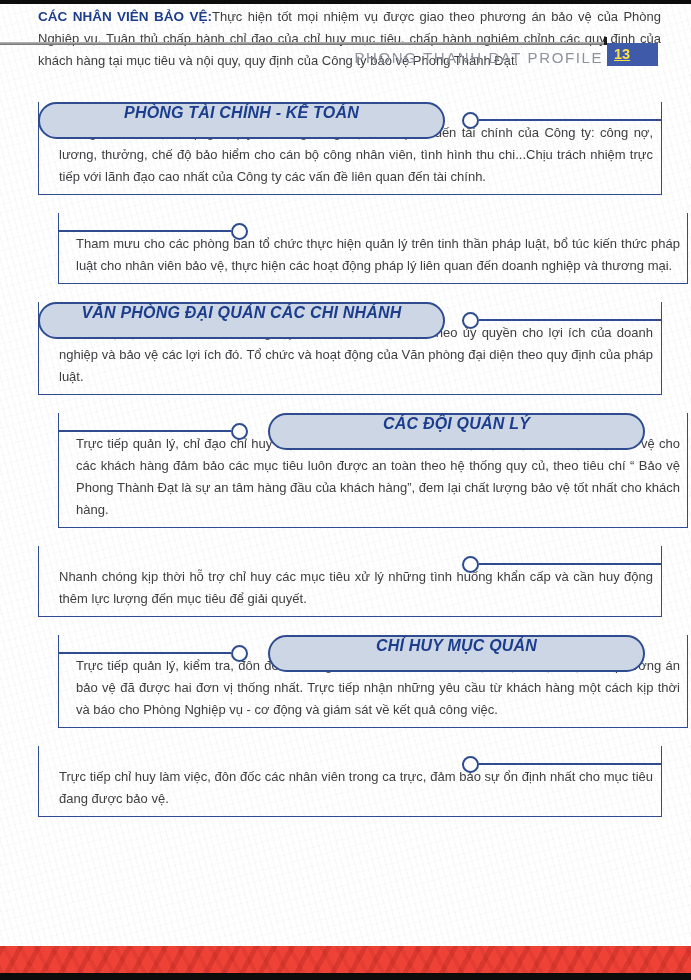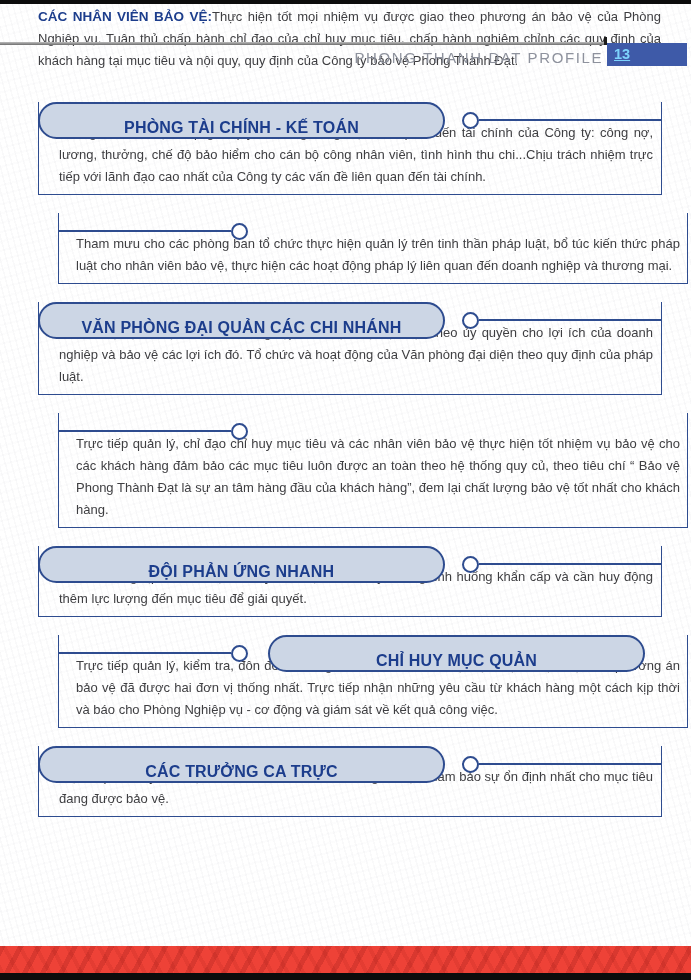--- a/index.html
+++ b/index.html
@@ -26,31 +26,31 @@
   }
   .top-edge{position:absolute;top:0;left:0;right:0;height:4px;background:var(--edge-black);z-index:5;}
   .bottom-edge{position:absolute;bottom:0;left:0;right:0;height:7px;background:var(--edge-black);z-index:5;}
 
   
   .header-rule{position:absolute;top:42px;left:0;width:607px;height:3px;z-index:2;
     background:linear-gradient(#bdbdbd,#6e6e6e);}
   .header-tick{position:absolute;top:37px;left:604px;width:3px;height:8px;background:#1c1c1c;z-index:3;}
   .brand{position:absolute;top:49px;right:88px;z-index:2;color:var(--brand-text);
     font-size:15px;letter-spacing:1.6px;white-space:nowrap;margin-left:17px;}
-  .pagenum{position:absolute;top:43px;left:607px;width:80px;height:23px;z-index:2;
-    background:var(--pagenum-bg);color:#7dd3fc;font-weight:bold;font-size:14.5px;
+  .pagenum{position:absolute;top:43px;left:607px;width:51px;height:23px;z-index:2;
+    background:var(--pagenum-bg);color:#fde047;font-weight:bold;font-size:14.5px;
     line-height:23px;padding-left:7px;box-sizing:border-box;text-decoration:underline;}
 
   
   .content{position:absolute;top:84px;left:0;width:100%;z-index:1;}
   .dept{position:relative;margin-bottom:8px;}
   .pill{
     position:absolute;top:0;height:37px;box-sizing:border-box;z-index:2;
     border:2px solid var(--accent);background:var(--pill-fill);border-radius:19px;
-    display:flex;align-items:flex-end;justify-content:center;
+    display:flex;align-items:flex-start;justify-content:center;font-style:italic;
   }
   .dept.left  .pill{left:38px;width:407px;}
   .dept.right .pill{left:268px;width:377px;}
   .pill-label{color:var(--title-text);font-weight:bold;font-size:16px;letter-spacing:.2px;white-space:nowrap;}
 
   .connector-circle{
     position:absolute;top:10px;width:17px;height:17px;box-sizing:border-box;z-index:2;
     border:2px solid var(--accent);border-radius:50%;background:#fff;
   }
   .dept.left  .connector-circle{left:462px;}
@@ -119,50 +119,47 @@
     <div class="pill">
       <span class="pill-label">VĂN PHÒNG ĐẠI QUẢN CÁC CHI NHÁNH</span>
     </div>
     <div class="frame">
       <p class="body-text">Là đơn vị trực thuộc của Doanh nghiệp có nhiệm vụ đại diện theo ủy quyền cho lợi ích của doanh nghiệp và bảo vệ các lợi ích đó. Tổ chức và hoạt động của Văn phòng đại diện theo quy định của pháp luật.</p>
     </div>
   </section>
       <section class="dept right">
     <div class="connector-line"></div>
     <div class="connector-circle"></div>
+    <div class="pill">
+      <span class="pill-label">CÁC ĐỘI QUẢN LÝ</span>
+    </div>
     <div class="frame">
       <p class="body-text">Trực tiếp quản lý, chỉ đạo chỉ huy mục tiêu và các nhân viên bảo vệ thực hiện tốt nhiệm vụ bảo vệ cho các khách hàng đảm bảo các mục tiêu luôn được an toàn theo hệ thống quy củ, theo tiêu chí “ Bảo vệ Phong Thành Đạt là sự an tâm hàng đầu của khách hàng”, đem lại chất lượng bảo vệ tốt nhất cho khách hàng.</p>
     </div>
   </section>
       <section class="dept left">
     <div class="connector-line"></div>
     <div class="connector-circle"></div>
-    <div class="pill">
-      <span class="pill-label">ĐỘI PHẢN ỨNG NHANH</span>
-    </div>
     <div class="frame">
       <p class="body-text">Nhanh chóng kịp thời hỗ trợ chỉ huy các mục tiêu xử lý những tình huống khẩn cấp và cần huy động thêm lực lượng đến mục tiêu để giải quyết.</p>
     </div>
   </section>
       <section class="dept right">
     <div class="connector-line"></div>
     <div class="connector-circle"></div>
     <div class="pill">
       <span class="pill-label">CHỈ HUY MỤC QUẢN</span>
     </div>
     <div class="frame">
       <p class="body-text">Trực tiếp quản lý, kiểm tra, đôn đốc, hướng dẫn nhân viên bảo vệ thực hiện nhiệm vụ theo phương án bảo vệ đã được hai đơn vị thống nhất. Trực tiếp nhận những yêu cầu từ khách hàng một cách kịp thời và báo cho Phòng Nghiệp vụ - cơ động và giám sát về kết quả công việc.</p>
     </div>
   </section>
       <section class="dept left">
     <div class="connector-line"></div>
     <div class="connector-circle"></div>
-    <div class="pill">
-      <span class="pill-label">CÁC TRƯỞNG CA TRỰC</span>
-    </div>
     <div class="frame">
       <p class="body-text">Trực tiếp chỉ huy làm việc, đôn đốc các nhân viên trong ca trực, đảm bảo sự ổn định nhất cho mục tiêu đang được bảo vệ.</p>
     </div>
   </section>
     </div>
     <div class="footer-note">
       <p><span class="footer-label">CÁC NHÂN VIÊN BẢO VỆ:</span><span>Thực hiện tốt mọi nhiệm vụ được giao theo phương án bảo vệ của Phòng Nghiệp vụ. Tuân thủ chấp hành chỉ đạo của chỉ huy mục tiêu, chấp hành nghiêm chỉnh các quy định của khách hàng tại mục tiêu và nội quy, quy định của Công ty bảo vệ Phong Thành Đạt.</span></p>
     </div>
 
   <div class="band"></div>

